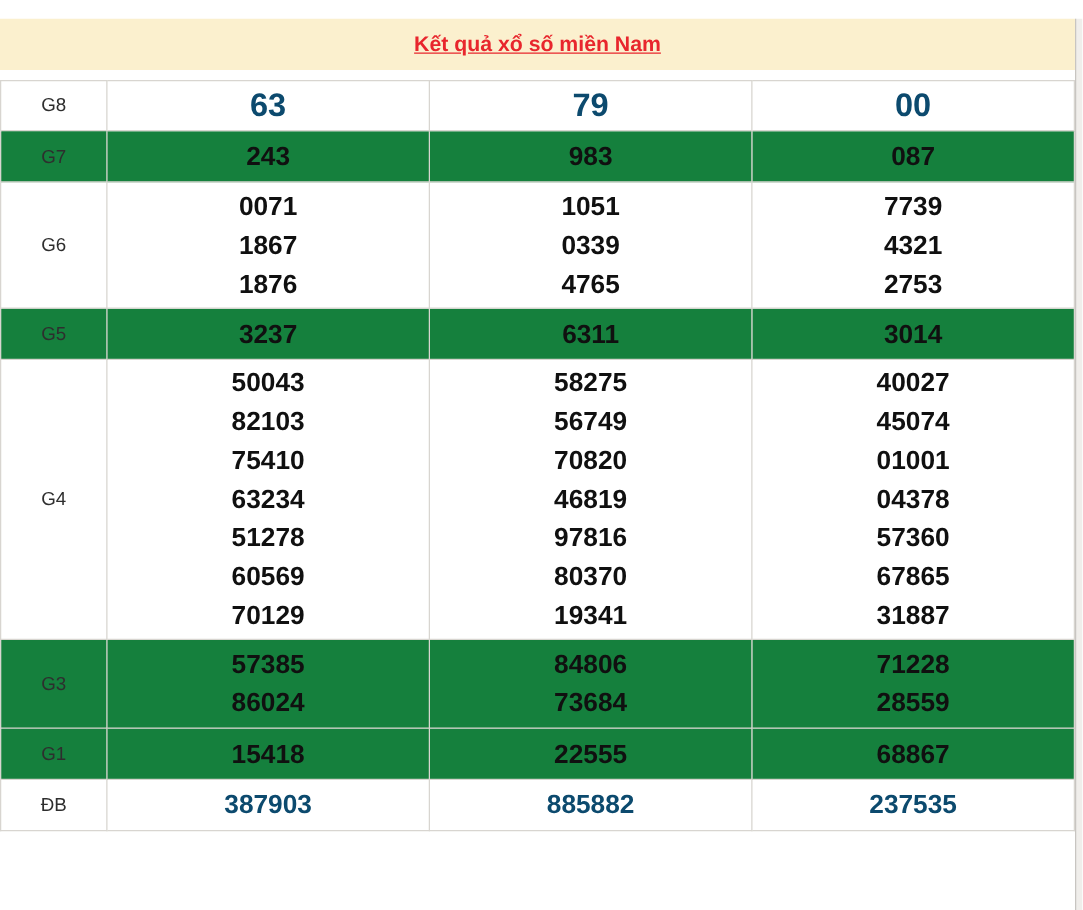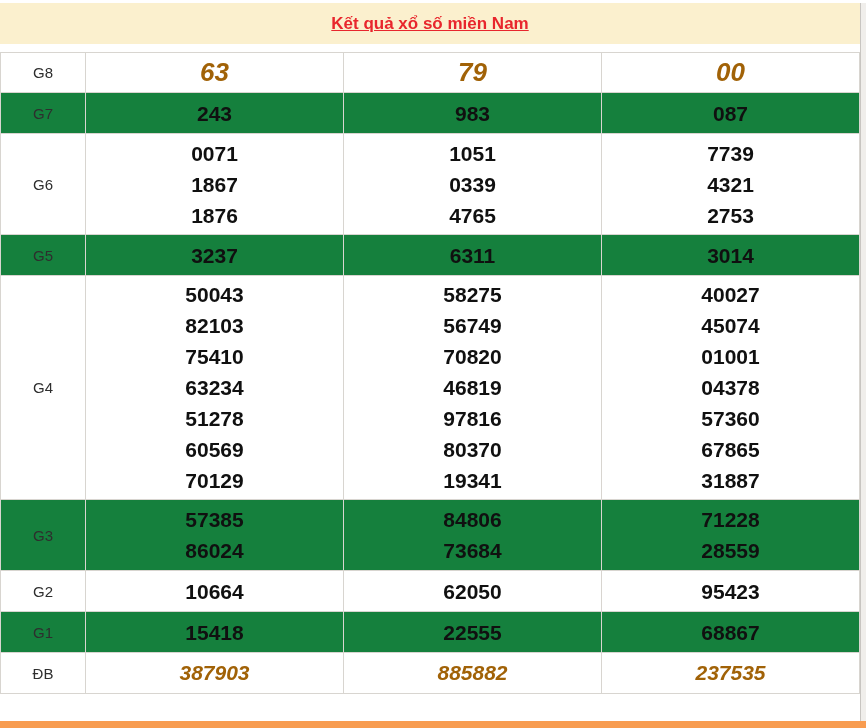--- a/index.html
+++ b/index.html
@@ -2,42 +2,42 @@
 <html><head>
 <meta charset="utf-8">
 <style>
   * { box-sizing: border-box; margin: 0; padding: 0; }
   html,body { width:866px; height:728px; background:#ffffff; overflow:hidden;
     font-family:"Liberation Sans", sans-serif; }
   .page { position:relative; width:866px; height:728px; background:#ffffff; }
   .content { width:860px; }
 
   
-  .title-bar { margin-top:3px; height:41px; background:#fbf0ce;
+  .title-bar { margin-top:15px; height:41px; background:#fbf0ce;
     display:flex; align-items:center; justify-content:center;
     font-size:17px; font-weight:bold; color:#111; }
   .title-link { color:#e8262d; text-decoration:underline; cursor:pointer; }
   .title-rest { color:#111; white-space:pre; }
 
   
   table.results { width:860px; border-collapse:collapse; margin-top:8px;
     table-layout:fixed; }
   table.results th, table.results td { border:1px solid #d8d5d0; text-align:center;
     vertical-align:middle; }
   col.c-label { width:85px; }
   col.c-val  { width:258px; }
 
   tr.hdr { height:33px; background:#efefef; }
   th .col-link { color:#1a1ace; font-size:15px; font-weight:bold;
     text-decoration:underline; cursor:pointer; }
 
   td.lbl { font-size:15px; font-weight:normal; color:#2e2e2e; background:inherit; }
 
   .val { font-weight:bold; font-size:21px; color:#101010; line-height:31px; }
-  .red .val { color:#a16207;font-style:italic; }
+  .red .val { color:#0c4a6e; }
   tr.g8 { height:37px; } tr.g8 .val { font-size:26px; line-height:33px; }
   tr.db { height:38px; } tr.db .val { font-size:21px; line-height:34px; }
   tr.h1 { height:41px; }
   tr.g6 { height:101px; }
   tr.g4 { height:219px; }
   tr.g3 { height:71px; }
   tr.gray { background:#15803d; }
   tr.white { background:#ffffff; }
   td.cell { padding:3px 0; }
 
@@ -163,32 +163,20 @@
           <td class="cell">
             <div class="val">84806</div>
             <div class="val">73684</div>
           </td>
           <td class="cell">
             <div class="val">71228</div>
             <div class="val">28559</div>
           </td>
         </tr>
 
-        <tr class="h1 white">
-          <td class="lbl">G2</td>
-          <td class="cell">
-              <div class="val">10664</div>
-            </td>
-          <td class="cell">
-              <div class="val">62050</div>
-            </td>
-          <td class="cell">
-              <div class="val">95423</div>
-            </td>
-        </tr>
 
         <tr class="h1 gray">
           <td class="lbl">G1</td>
           <td class="cell">
               <div class="val">15418</div>
             </td>
           <td class="cell">
               <div class="val">22555</div>
             </td>
           <td class="cell">

